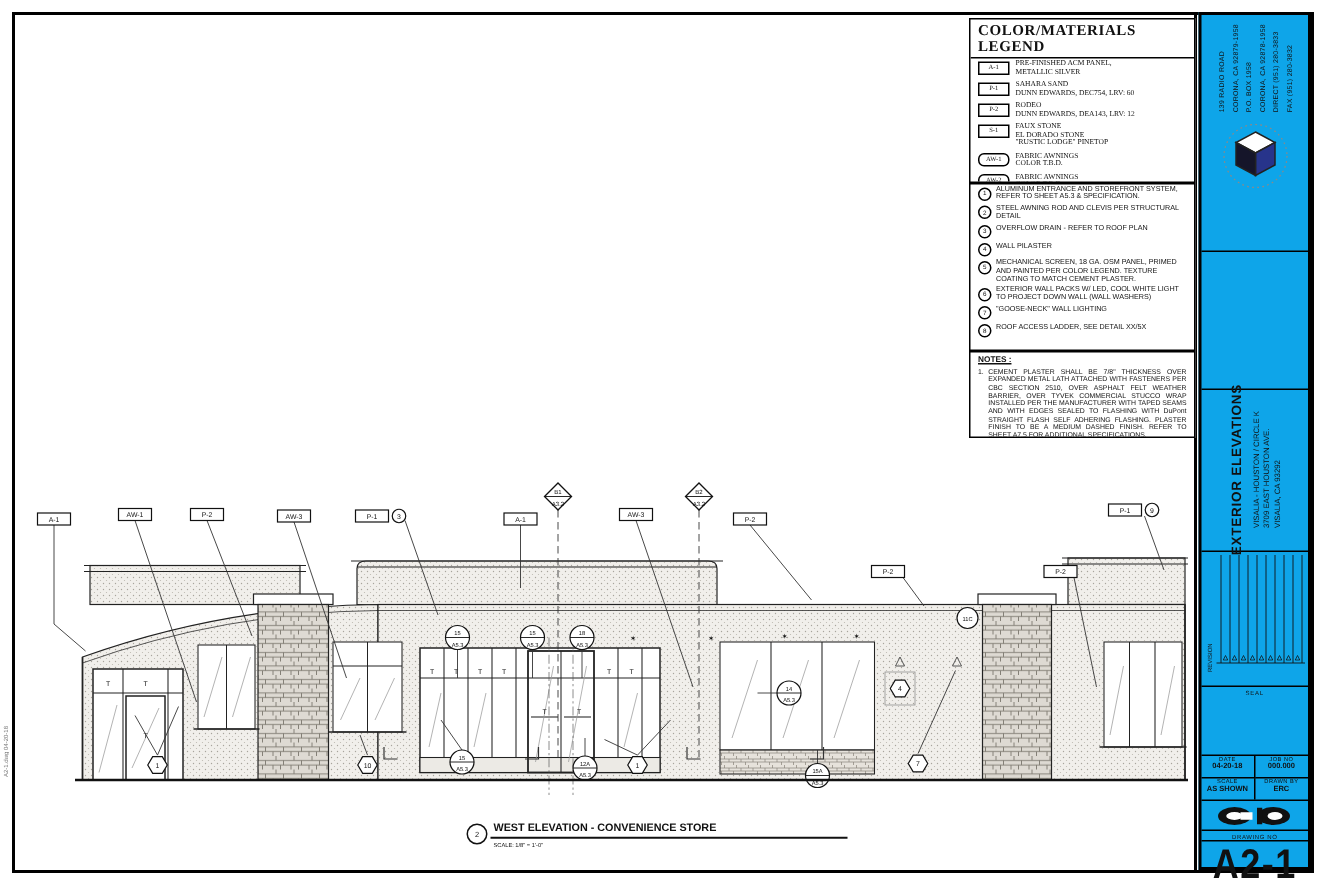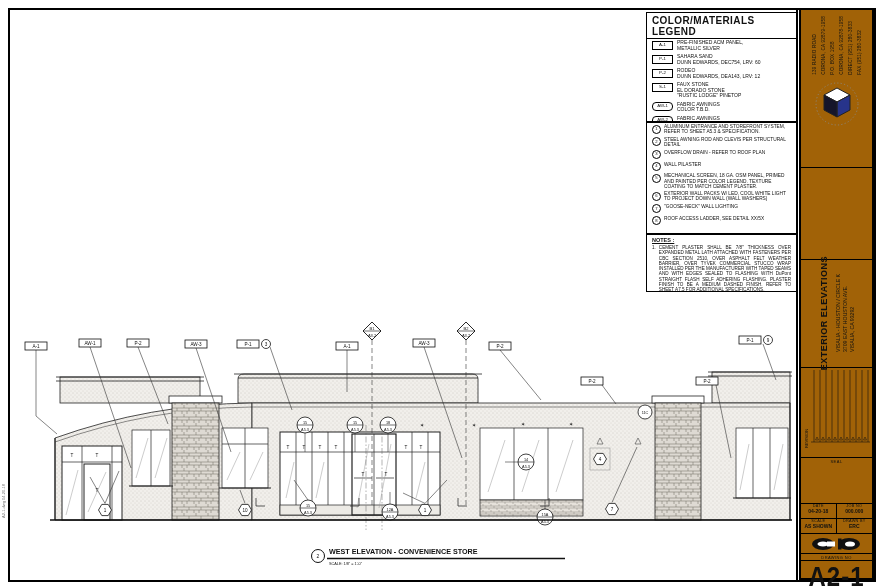--- a/index.html
+++ b/index.html
@@ -16,21 +16,21 @@
   .lg-row{display:flex;gap:4px;padding:1.4px 5px;font-size:5px;line-height:1.12;}
   .chip{border:1px solid #000;font-size:4.4px;min-width:19px;height:7px;display:flex;align-items:center;justify-content:center;flex:0 0 auto;margin-top:.5px;}
   .chip.rnd{border-radius:4px;}
   .lg-lines span{display:block;}
   .kn-row{display:flex;gap:3px;padding:1.2px 5px;font-size:4.8px;line-height:1.08;}
   .kn-num{border:1px solid #000;border-radius:50%;width:7px;height:7px;flex:0 0 auto;display:flex;align-items:center;justify-content:center;font-size:4.2px;margin-top:.5px;}
   .nt-title{font-size:5.5px;font-weight:bold;text-decoration:underline;padding:2px 5px 1px 5px;}
   .nt-body{display:flex;gap:3px;padding:1px 5px;font-size:4.6px;line-height:1.15;text-align:justify;}
 
   
-  #titleblock{position:absolute;left:799px;top:8px;width:75px;height:572px;border:2px solid #000;box-sizing:border-box;background:#a16207;}
+  #titleblock{position:absolute;left:799px;top:8px;width:75px;height:572px;border:2px solid #000;box-sizing:border-box;background:#0ea5e9;}
   .tb-sec{position:relative;border-bottom:1.4px solid #000;box-sizing:border-box;}
   .vtext{writing-mode:vertical-rl;transform:rotate(180deg);white-space:nowrap;}
   .tb-firm{height:158px;display:flex;flex-direction:column;align-items:center;}
   .firm-cols{display:flex;gap:4px;justify-content:center;padding-top:6px;}
   .firm-cols .vtext{font-size:4.6px;letter-spacing:.2px;}
   .tb-blank{height:92px;}
   .tb-disc{height:108px;display:flex;align-items:center;justify-content:center;gap:6px;}
   .disc-title{font-size:9px;font-weight:bold;letter-spacing:.5px;}
   .proj{display:flex;gap:1px;}
   .proj .vtext{font-size:5.2px;}
@@ -348,21 +348,21 @@
 
     <g>
       <circle cx="318" cy="556" r="6.5" fill="#fff" stroke="#111" stroke-width="1"></circle>
       <text x="318" y="558.3" font-size="5" text-anchor="middle">2</text>
       <text x="329" y="554" font-size="7.2" font-weight="bold">WEST ELEVATION - CONVENIENCE STORE</text>
       <line x1="327" y1="558.5" x2="565" y2="558.5" stroke="#111" stroke-width="1.3"></line>
       <text x="329" y="564.5" font-size="3.8">SCALE: 1/8" = 1'-0"</text>
     </g>
   </svg>
 
-  <div class="box" style="left:646px;top:12px;width:151px;height:110px;">
+  <div class="box" style="left:646px;top:12px;width:151px;height:110px;font-family:Liberation Serif, serif;">
     <div class="box-title">COLOR/MATERIALS LEGEND</div>
     <div class="lg-row">
         <span class="chip">A-1</span>
         <span class="lg-lines">
           <span>PRE-FINISHED ACM PANEL,</span>
           <span>METALLIC SILVER</span>
         </span>
       </div>
     <div class="lg-row">
         <span class="chip">P-1</span>

